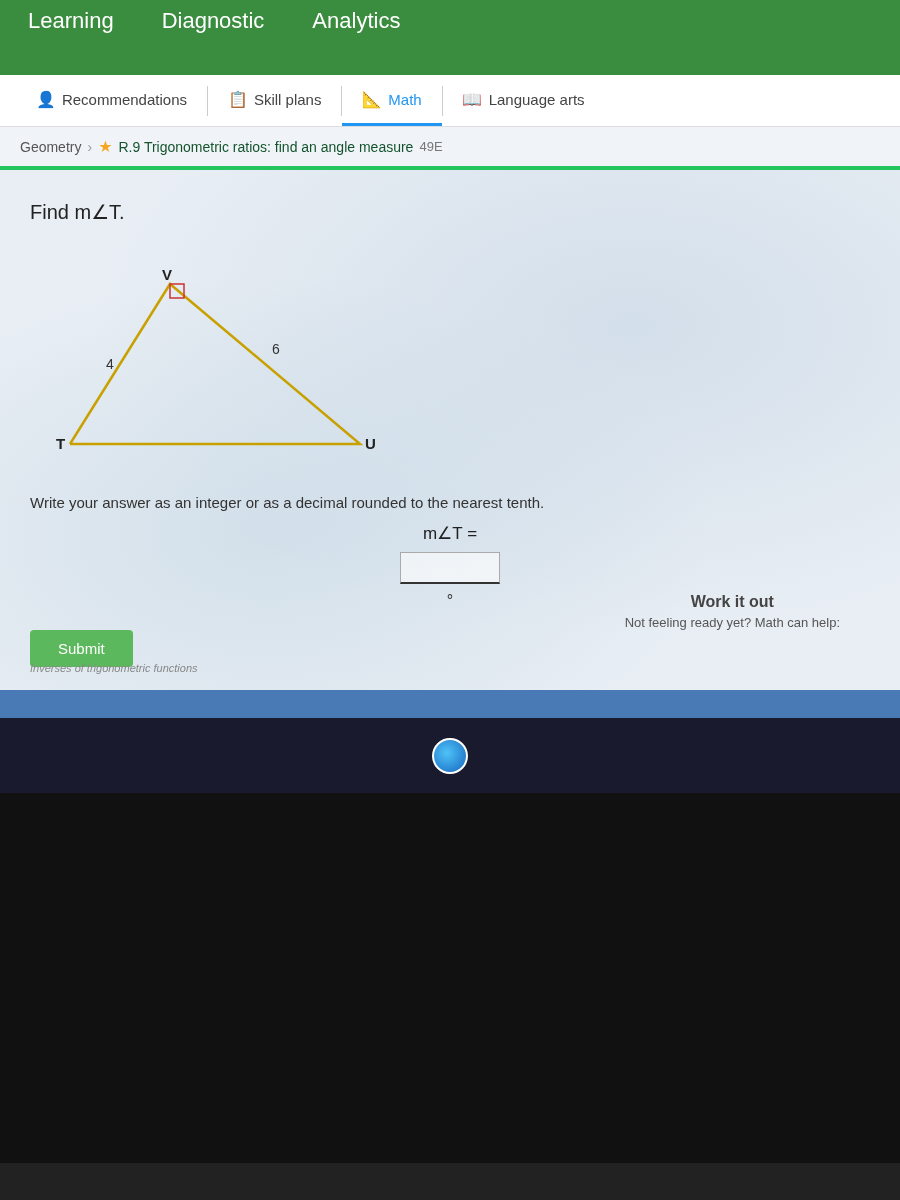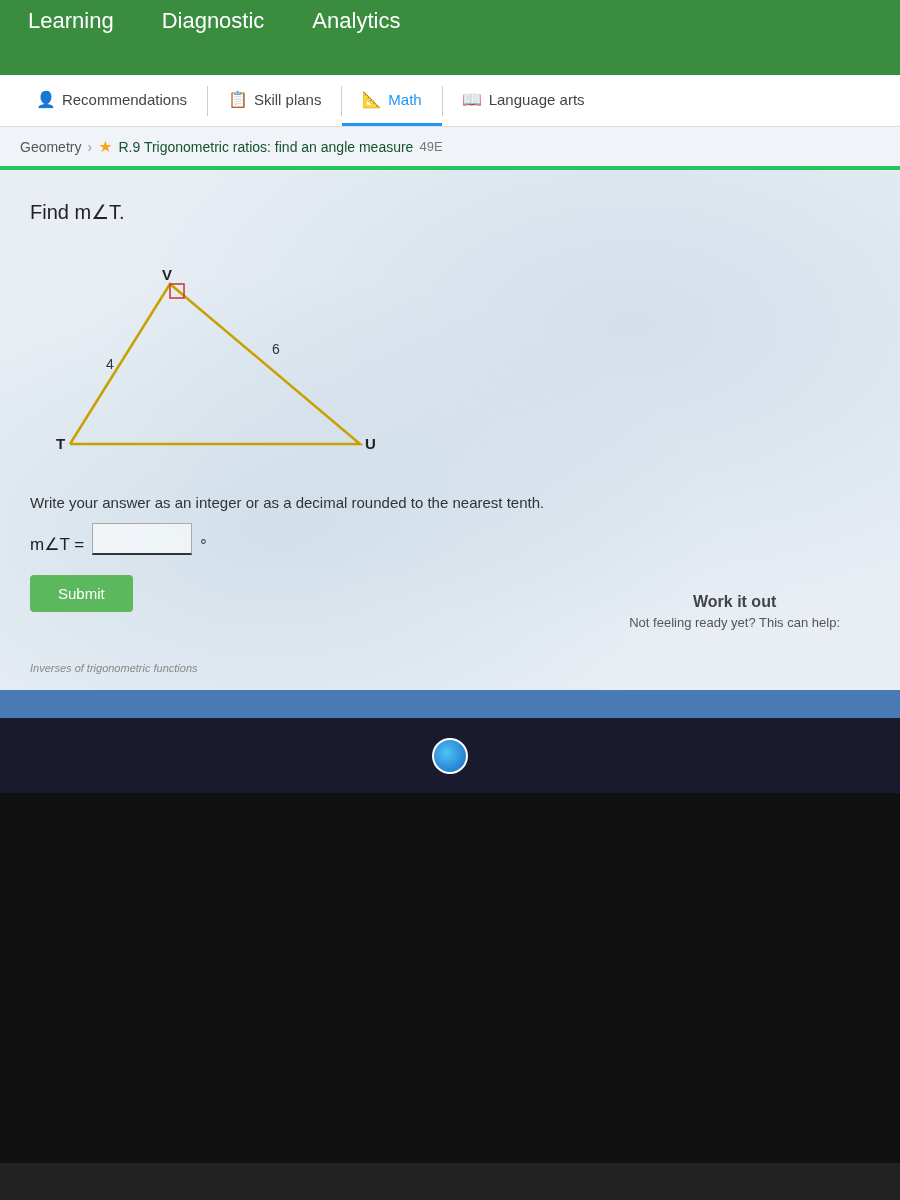--- a/index.html
+++ b/index.html
@@ -134,25 +134,26 @@
       font-size: 15px;
       color: #333;
       font-style: italic;
       margin-bottom: 12px;
     }
     .answer-instruction span {
       font-style: normal;
     }
     .answer-row {
       display: flex;
-      align-items: flex-end;
+      align-items: center;
       gap: 8px;
       margin-bottom: 20px;
       font-size: 17px;
       color: #222;
+      flex-direction: column;
     }
     .answer-input {
       width: 100px;
       height: 32px;
       border: 1px solid #aaa;
       border-bottom: 2px solid #333;
       background: rgba(255,255,255,0.6);
       font-size: 16px;
       padding: 2px 6px;
       outline: none;
@@ -300,21 +301,21 @@
     <div class="answer-row">
       <span>m<span class="angle-symbol">∠</span>T =</span>
       <input class="answer-input" type="text" placeholder="" style="">
       <span class="answer-degree">°</span>
     </div>
     <button class="submit-btn">Submit</button>
   </div>
 
   <div class="work-it-out">
     <div class="work-it-out-title">Work it out</div>
-    <div class="work-it-out-subtitle">Not feeling ready yet? This can help:</div>
+    <div class="work-it-out-subtitle">Not feeling ready yet? Math can help:</div>
   </div>
 
   <div class="bottom-hint">Inverses of trigonometric functions</div>
 
 </div>
 
 <div class="blue-bar"></div>
 
 <div class="taskbar">
   <div class="taskbar-circle"></div>

